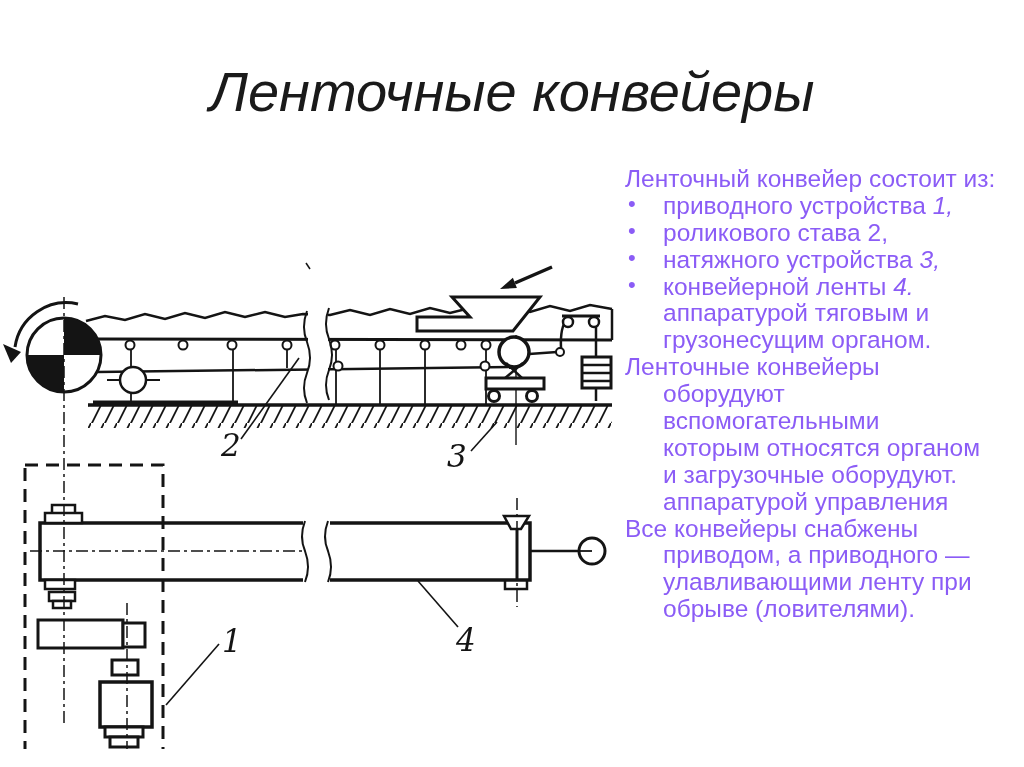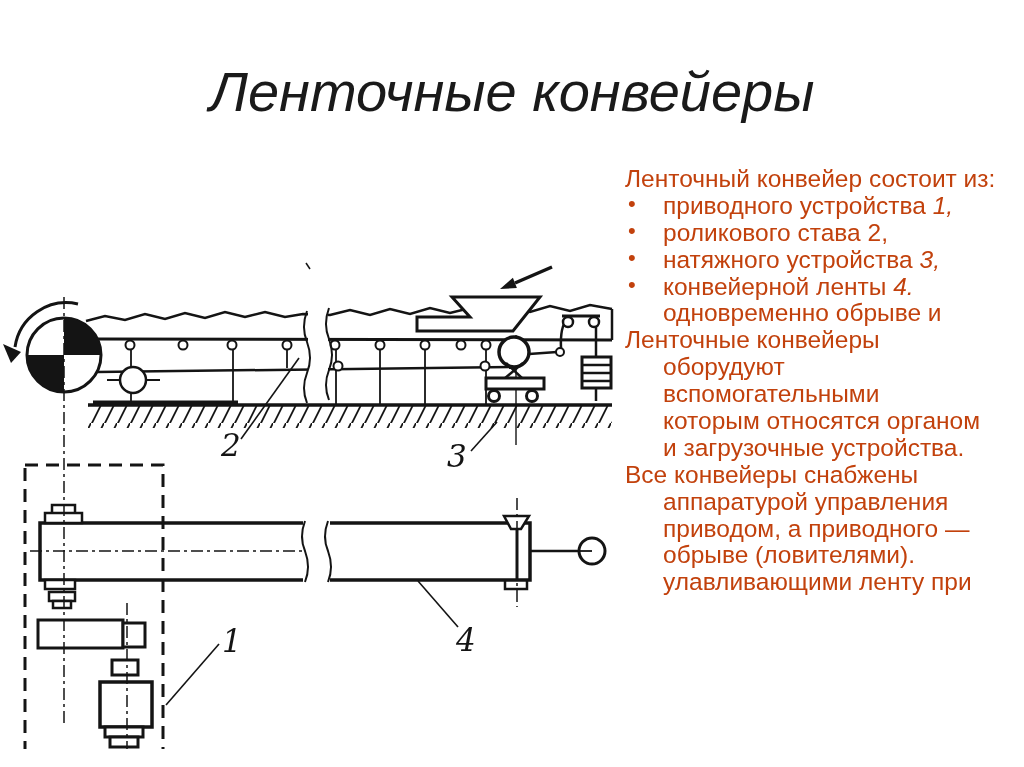--- a/index.html
+++ b/index.html
@@ -2,21 +2,21 @@
 <html><head>
 <meta charset="utf-8">
 <style>
   html,body{margin:0;padding:0;background:#fff;}
   #slide{position:relative;width:1024px;height:749px;background:#ffffff;overflow:hidden;
          font-family:"Liberation Sans",sans-serif;color:#141414;}
   #title{position:absolute;left:0;top:62px;width:1024px;text-align:center;
          font-style:italic;font-size:56px;line-height:60px;letter-spacing:0px;
          color:#1a1a1a;white-space:pre;}
   #text-column{position:absolute;left:625px;top:166px;width:398px;
-         font-size:24.5px;line-height:26.9px;color:#c2410c;}
+         font-size:24.5px;line-height:26.9px;color:#8b5cf6;}
   .tline{white-space:pre;position:relative;height:26.9px;}
   .ind{padding-left:38px;}
   .bullet{padding-left:38px;}
   .bl{position:absolute;left:3px;top:-2px;font-size:22px;}
   .it{font-style:italic;}
   #diagram-svg{position:absolute;left:0;top:255px;}
   #footer-bar{position:absolute;left:0;top:757px;width:1024px;height:10px;background:#f1f1f1;}
   svg text{font-family:"DejaVu Serif",serif;font-style:italic;font-size:31px;fill:#141414;}
 </style>
 </head>
@@ -25,31 +25,32 @@
 <div id="slide">
 
   <div id="title">Ленточные конвейеры</div>
 
   <div id="text-column">
       <div class="tline"><span>Ленточный конвейер состоит из:</span></div>
       <div class="tline bullet"><span class="bl">•</span><span>приводного устройства </span><span class="it">1,</span></div>
       <div class="tline bullet"><span class="bl">•</span><span>роликового става </span><span>2,</span></div>
       <div class="tline bullet"><span class="bl">•</span><span>натяжного устройства </span><span class="it">3,</span></div>
       <div class="tline bullet"><span class="bl">•</span><span>конвейерной ленты </span><span class="it">4.</span></div>
-      <div class="tline ind"><span>одновременно обрыве и</span></div>
+      <div class="tline ind"><span>аппаратурой тяговым и</span></div>
+      <div class="tline ind"><span>грузонесущим органом.</span></div>
       <div class="tline"><span>Ленточные конвейеры</span></div>
       <div class="tline ind"><span>оборудуют</span></div>
       <div class="tline ind"><span>вспомогательными</span></div>
       <div class="tline ind"><span>которым относятся органом</span></div>
-      <div class="tline ind"><span>и загрузочные устройства.</span></div>
+      <div class="tline ind"><span>и загрузочные оборудуют.</span></div>
+      <div class="tline ind"><span>аппаратурой управления</span></div>
       <div class="tline"><span>Все конвейеры снабжены</span></div>
-      <div class="tline ind"><span>аппаратурой управления</span></div>
       <div class="tline ind"><span>приводом, а приводного —</span></div>
+      <div class="tline ind"><span>улавливающими ленту при</span></div>
       <div class="tline ind"><span>обрыве (ловителями).</span></div>
-      <div class="tline ind"><span>улавливающими ленту при</span></div>
     </div>
 
   <svg id="diagram-svg" width="620" height="512" viewBox="0 0 620 512">
     <defs>
       <pattern id="hatch" width="13" height="24" patternUnits="userSpaceOnUse">
         <line x1="0" y1="26" x2="14" y2="-2" stroke="#141414" stroke-width="1.8"></line>
       </pattern>
     </defs>
 
     <g stroke="#141414" fill="none" stroke-width="2.5">

